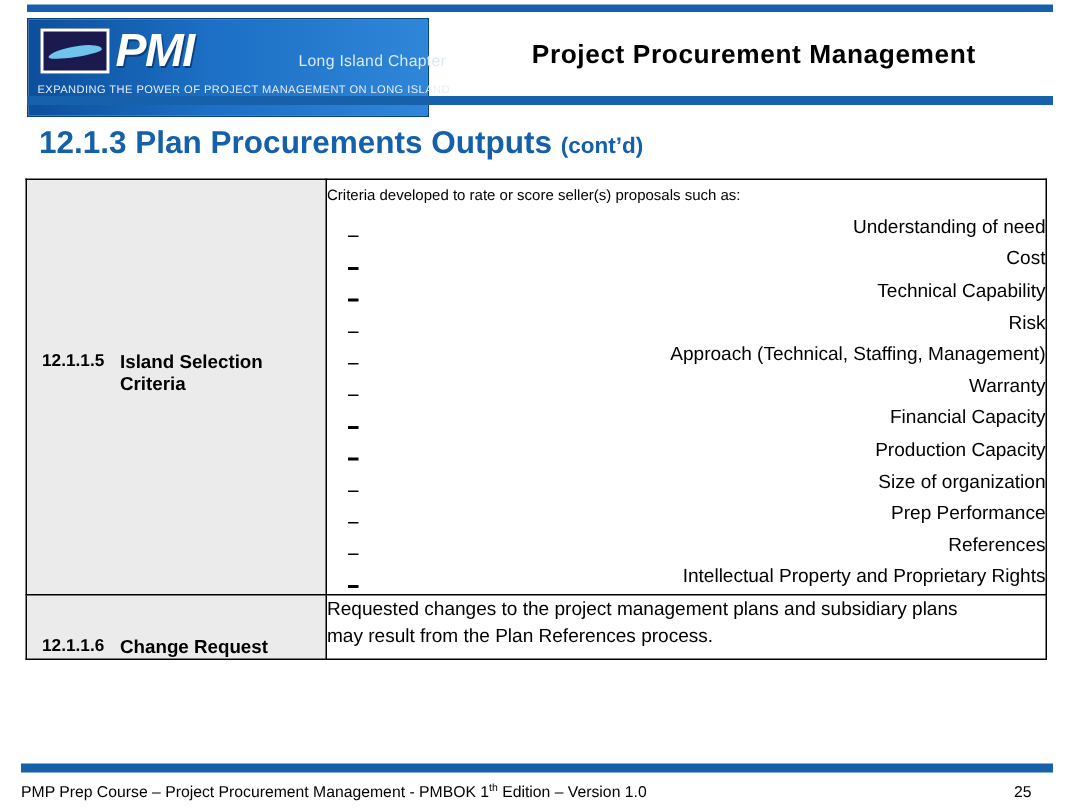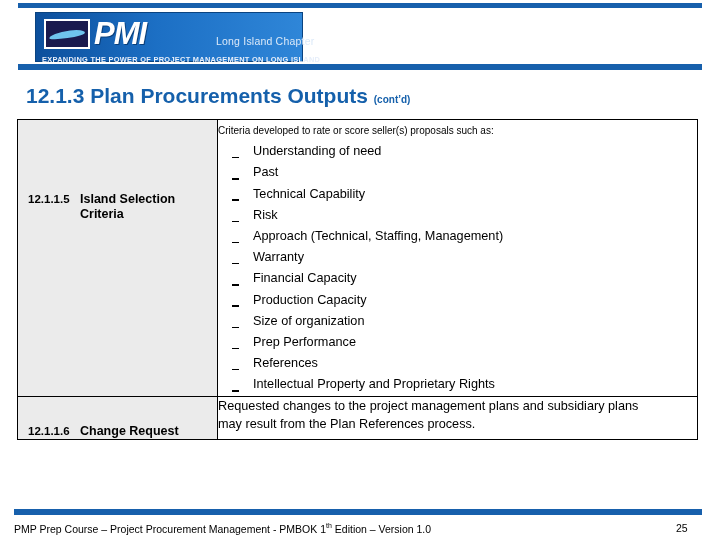--- a/index.html
+++ b/index.html
@@ -29,22 +29,22 @@
     background: #1760ac;
   }
   .header-rule-bottom {
     position: absolute;
     left: 18px; top: 64px;
     width: 684px; height: 6px;
     background: #1760ac;
   }
   #logo {
     position: absolute;
-    left: 35px; top: 12px;
-    width: 268px; height: 50px;
+    left: 18px; top: 12px;
+    width: 268px; height: 66px;
     background: linear-gradient(90deg, #0c4f9c 0%, #1c6fc4 45%, #2f86d8 100%);
     border: 1px solid #0a4380;
     box-sizing: border-box;
   }
   .logo-mark {
     position: absolute;
     left: 8px; top: 6px;
     width: 46px; height: 30px;
     background: #1a1a4e;
     border: 2px solid #ffffff;
@@ -77,21 +77,21 @@
     color: #dbe9f8;
     letter-spacing: 0.2px;
     white-space: nowrap;
   }
   .logo-line1 { top: 8px; }
   .logo-line2 { top: 22px; margin-left: 40px; }
   .logo-tagline {
     position: absolute;
     left: 6px; top: 42px;
     font-size: 7.4px;
-    font-weight: bold;
+    font-weight: normal;
     color: #e6eefa;
     letter-spacing: 0.3px;
     white-space: nowrap;
   }
   #header-title {
     position: absolute;
     left: 300px; top: 26px;
     width: 405px;
     text-align: center;
     font-size: 17.5px;
@@ -104,21 +104,21 @@
   
   #slide-title {
     position: absolute;
     left: 26px; top: 84px;
     font-size: 21px;
     font-weight: bold;
     color: #1560ab;
     white-space: nowrap;
   }
   #slide-title .cont {
-    font-size: 10px;
+    font-size: 15px;
     font-weight: bold;
   }
 
   
   #content-table {
     position: absolute;
     left: 17px; top: 119px;
     width: 681px;
     border-collapse: collapse;
     table-layout: fixed;
@@ -150,32 +150,33 @@
     padding-left: 10px;
     box-sizing: border-box;
     line-height: 15px;
   }
   .code-label {
     font-size: 12.5px;
     font-weight: bold;
     line-height: 15px;
   }
   
-  .row-criteria .code-cell-inner { padding-top: 72px; }
+  .row-criteria .code-cell-inner { padding-top: 114px; }
   .row-change .code-cell-inner   { padding-top: 27px; }
 
   .intro-line {
     font-size: 10px;
     line-height: 21.2px;
     white-space: nowrap;
   }
   ul.bullets {
     list-style: none;
     margin: 0;
     padding: 0;
+    text-align: right;
   }
   ul.bullets li {
     position: relative;
     font-size: 12.7px;
     line-height: 21.2px;
     padding-left: 35px;
     white-space: nowrap;
   }
   ul.bullets li .dash {
     position: absolute;
@@ -222,20 +223,21 @@
 
   <div id="logo">
     <div class="logo-mark">
       <div class="island"></div>
     </div>
     <div class="logo-pmi">PMI</div>
     <div class="logo-line2">Long Island Chapter</div>
     <div class="logo-tagline">EXPANDING THE POWER OF PROJECT MANAGEMENT ON LONG ISLAND</div>
   </div>
 
+  <div id="header-title">Project Procurement Management</div>
 
   <div class="header-rule-bottom"></div>
 </div>
 
 <div id="slide-title">
   <span>12.1.3 Plan Procurements Outputs</span>
   <span class="cont">(cont’d)</span>
 </div>
 
 <table id="content-table">
@@ -246,21 +248,21 @@
           <div class="code-row">
             <span class="code-num">12.1.1.5</span>
             <span class="code-label">Island Selection Criteria</span>
           </div>
         </div>
       </td>
       <td class="desc-cell">
         <div class="intro-line">Criteria developed to rate or score seller(s) proposals such as:</div>
         <ul class="bullets">
           <li><span class="dash"></span><span>Understanding of need</span></li>
-          <li><span class="dash"></span><span>Past</span></li>
+          <li><span class="dash"></span><span>Cost</span></li>
           <li><span class="dash"></span><span>Technical Capability</span></li>
           <li><span class="dash"></span><span>Risk</span></li>
           <li><span class="dash"></span><span>Approach (Technical, Staffing, Management)</span></li>
           <li><span class="dash"></span><span>Warranty</span></li>
           <li><span class="dash"></span><span>Financial Capacity</span></li>
           <li><span class="dash"></span><span>Production Capacity</span></li>
           <li><span class="dash"></span><span>Size of organization</span></li>
           <li><span class="dash"></span><span>Prep Performance</span></li>
           <li><span class="dash"></span><span>References</span></li>
           <li><span class="dash"></span><span>Intellectual Property and Proprietary Rights</span></li>

